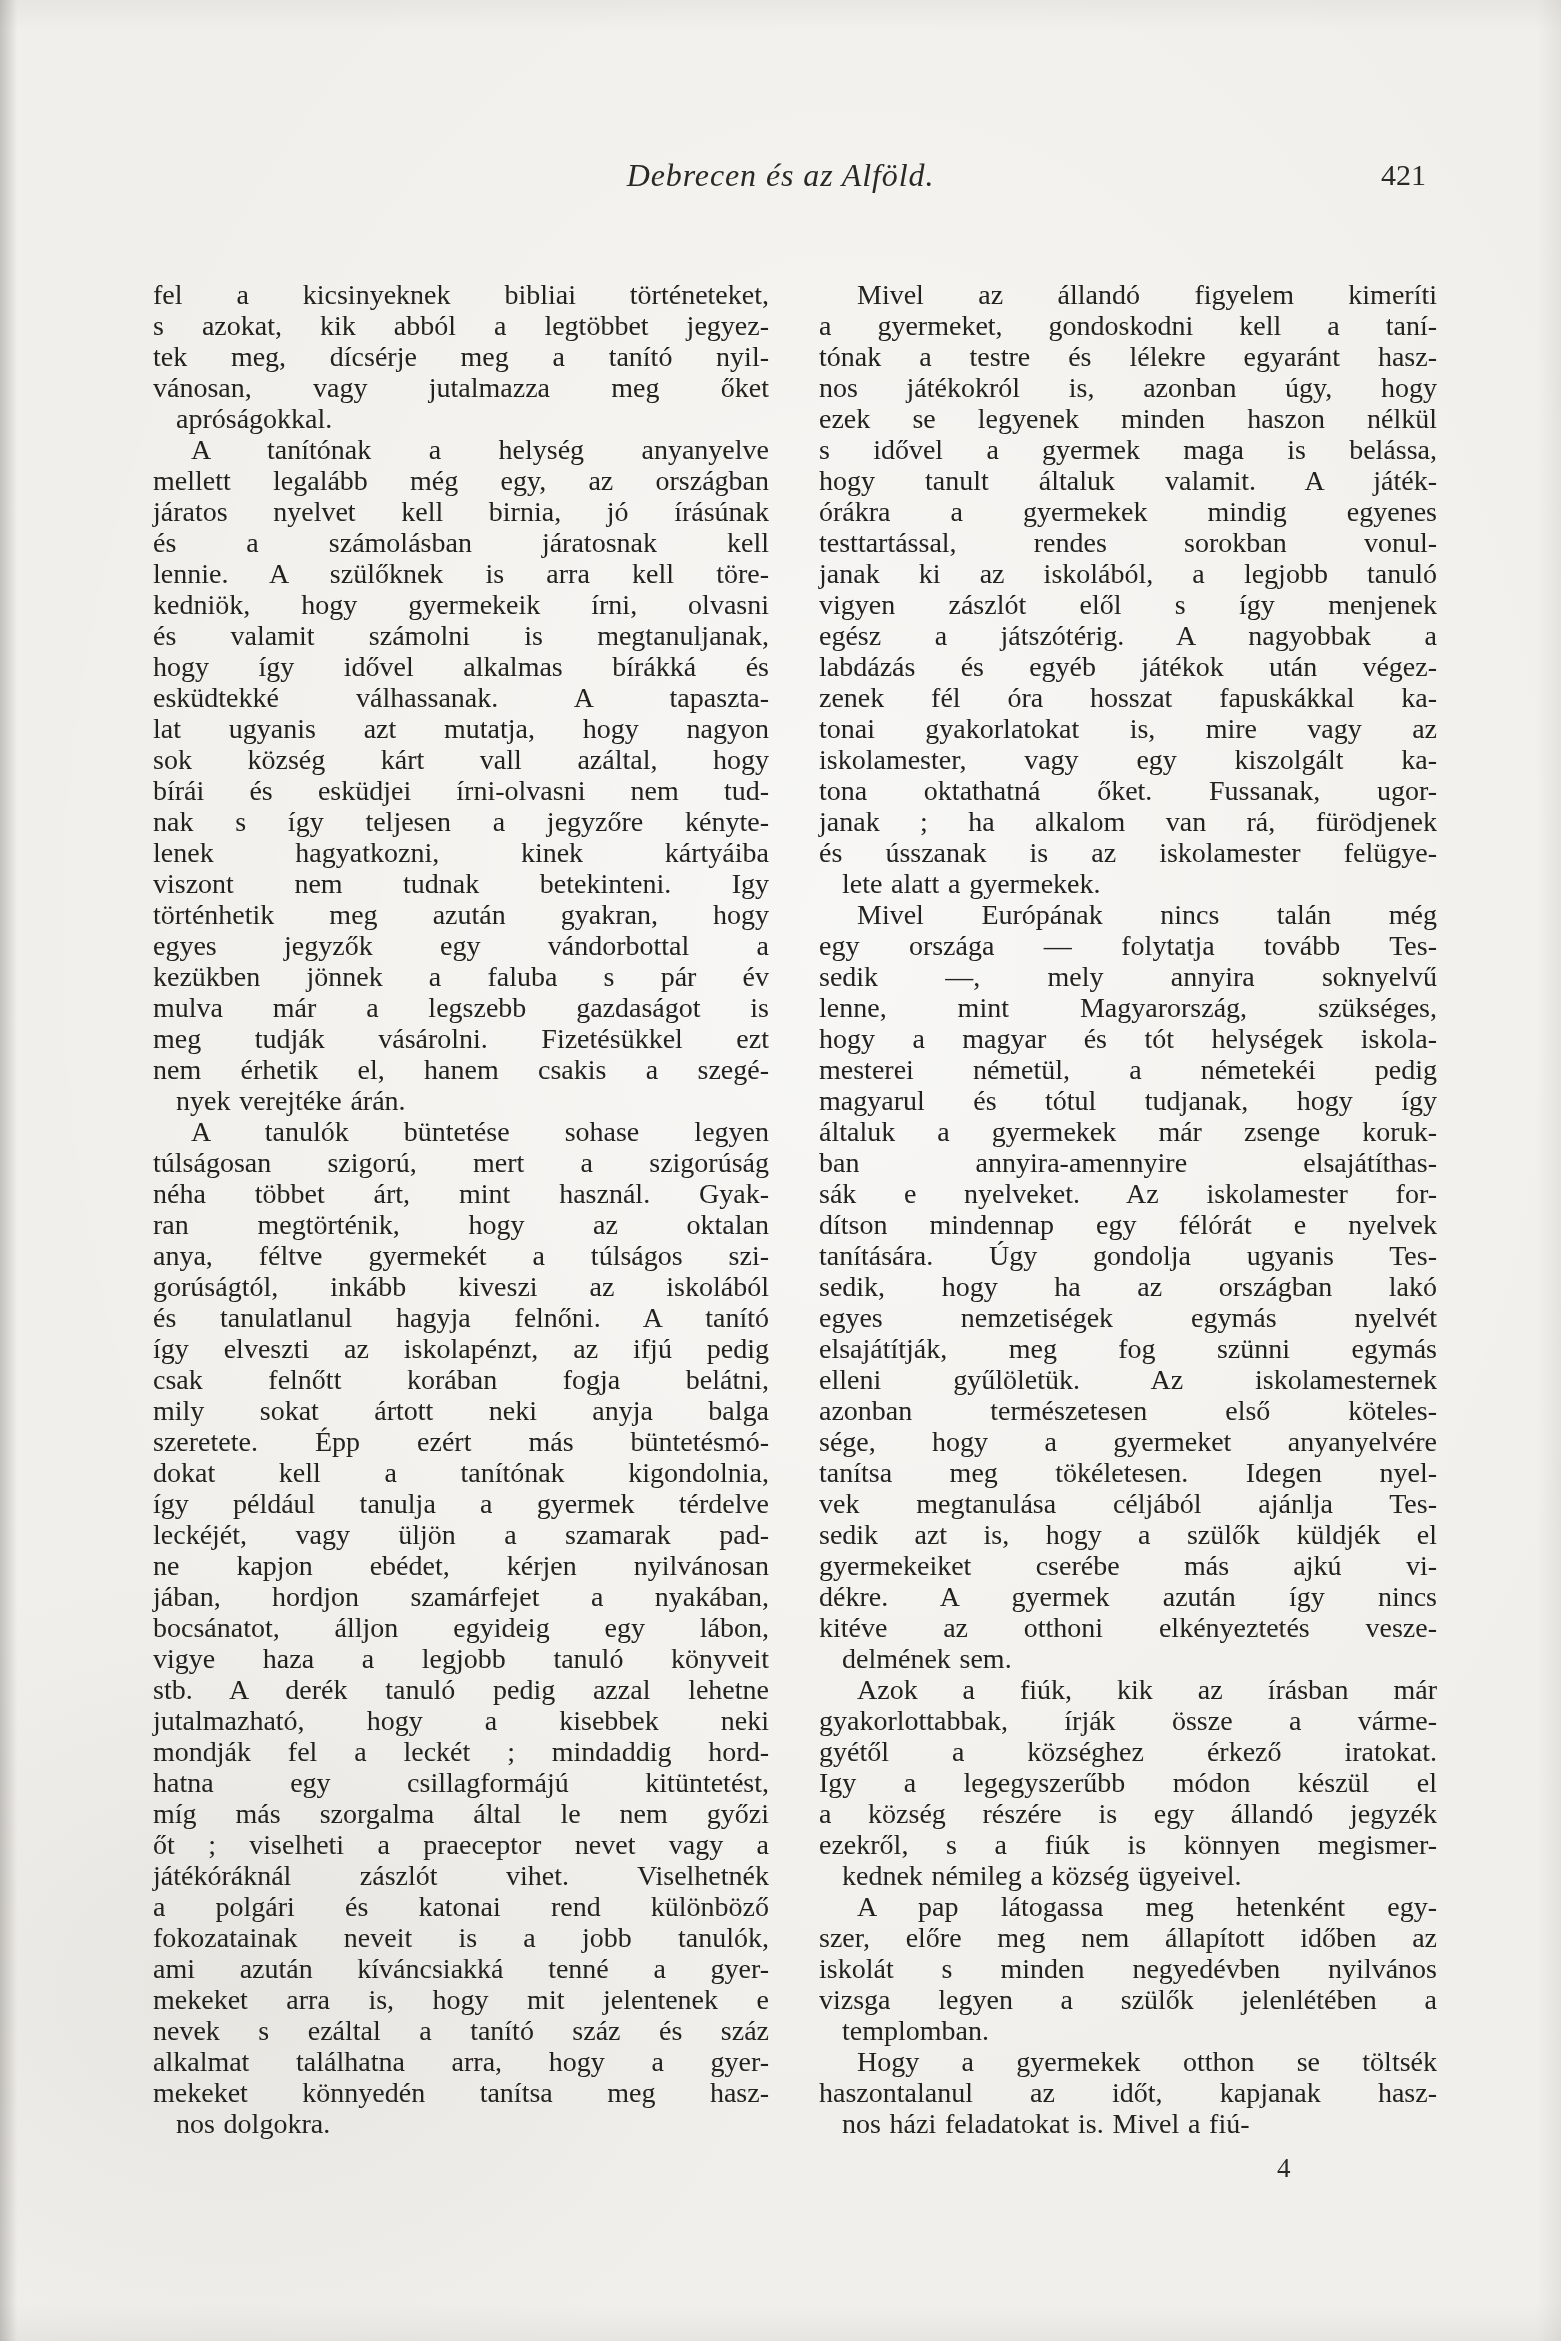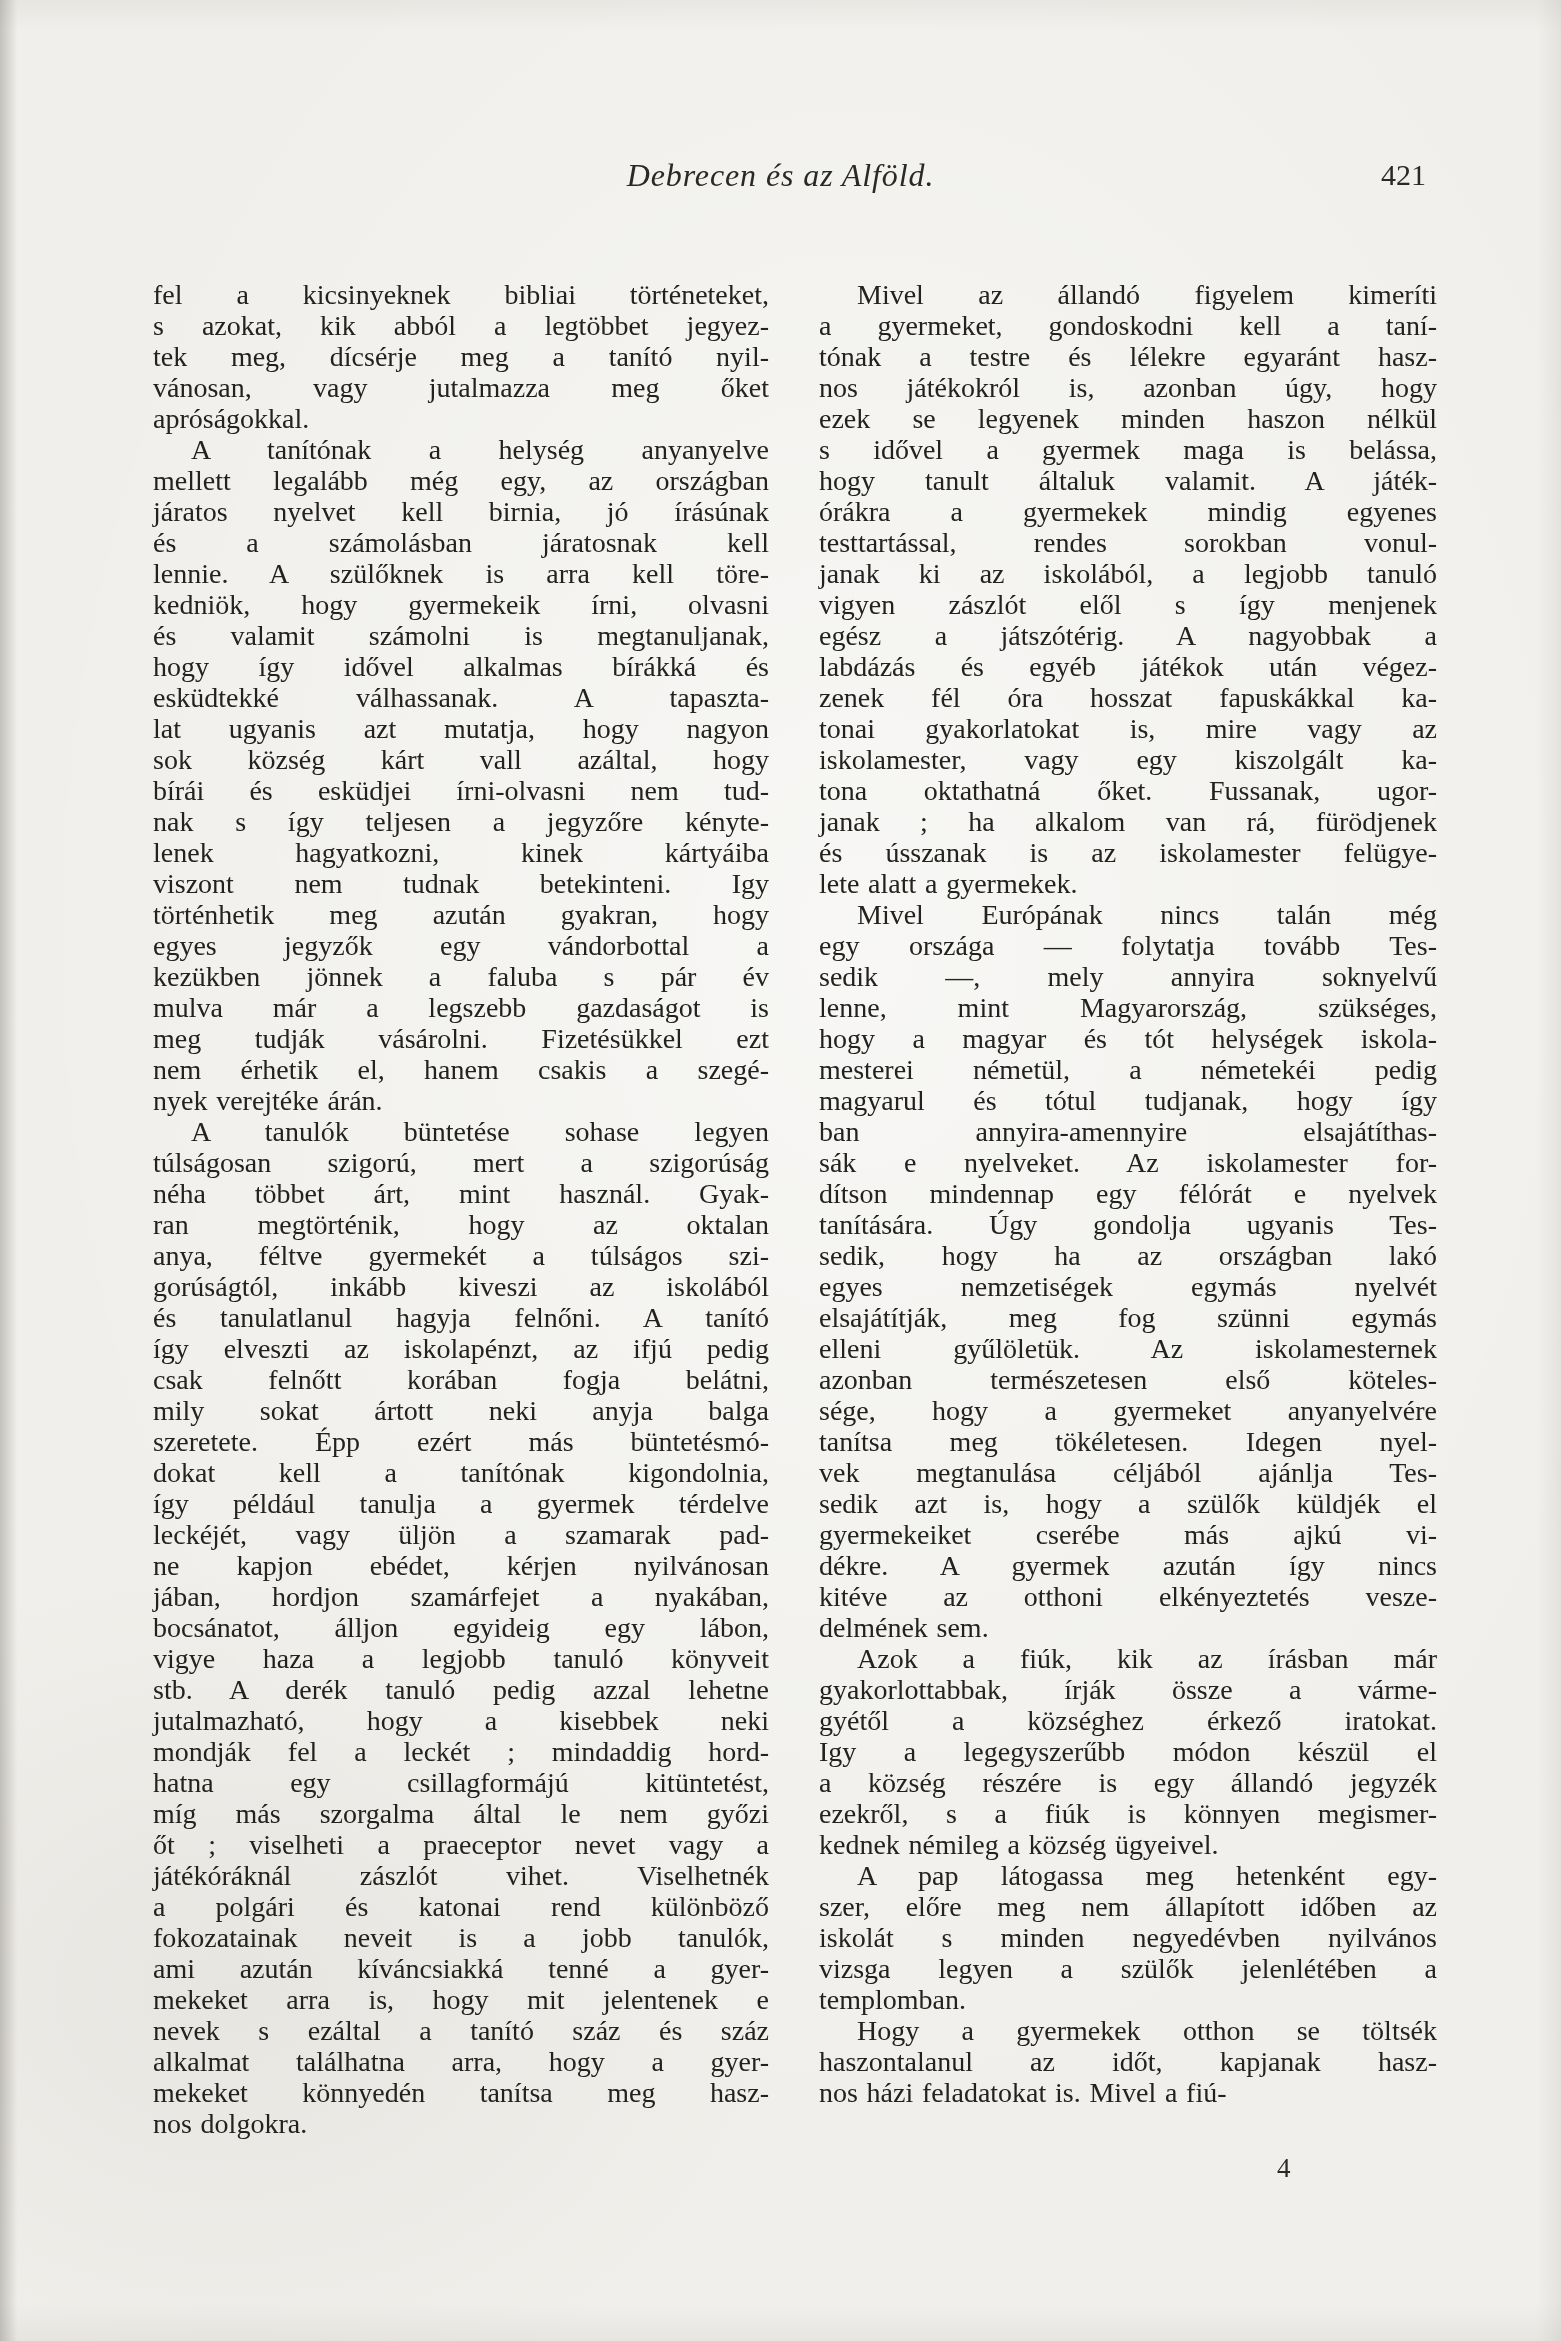--- a/index.html
+++ b/index.html
@@ -63,21 +63,21 @@
   }
   .column.left  { left: 153px; width: 616px; }
   .column.right { left: 819px; width: 618px; }
   .paragraph { margin: 0; }
   .line {
     display: block;
     text-align: justify;
     text-align-last: justify;
     white-space: normal;
   }
-  .line.para-end { text-align-last: left; }
+  .line.para-end { text-align-last: left; margin-left: 23px; }
   .paragraph.indent .line:first-child { text-indent: 38px; }
   .signature-mark {
     position: absolute;
     left: 1277px;
     top: 2153px;
     font-size: 27px;
     color: #2b2924;
   }
 </style>
 </head>
@@ -182,20 +182,21 @@
         <div class="line para-end">lete alatt a gyermekek.</div>
       </div>
       <div class="paragraph indent">
         <div class="line">Mivel Európának nincs talán még</div>
         <div class="line">egy országa — folytatja tovább Tes-</div>
         <div class="line">sedik —, mely annyira soknyelvű</div>
         <div class="line">lenne, mint Magyarország, szükséges,</div>
         <div class="line">hogy a magyar és tót helységek iskola-</div>
         <div class="line">mesterei németül, a németekéi pedig</div>
         <div class="line">magyarul és tótul tudjanak, hogy így</div>
+        <div class="line">általuk a gyermekek már zsenge koruk-</div>
         <div class="line">ban annyira-amennyire elsajátíthas-</div>
         <div class="line">sák e nyelveket. Az iskolamester for-</div>
         <div class="line">dítson mindennap egy félórát e nyelvek</div>
         <div class="line">tanítására. Úgy gondolja ugyanis Tes-</div>
         <div class="line">sedik, hogy ha az országban lakó</div>
         <div class="line">egyes nemzetiségek egymás nyelvét</div>
         <div class="line">elsajátítják, meg fog szünni egymás</div>
         <div class="line">elleni gyűlöletük. Az iskolamesternek</div>
         <div class="line">azonban természetesen első köteles-</div>
         <div class="line">sége, hogy a gyermeket anyanyelvére</div>

